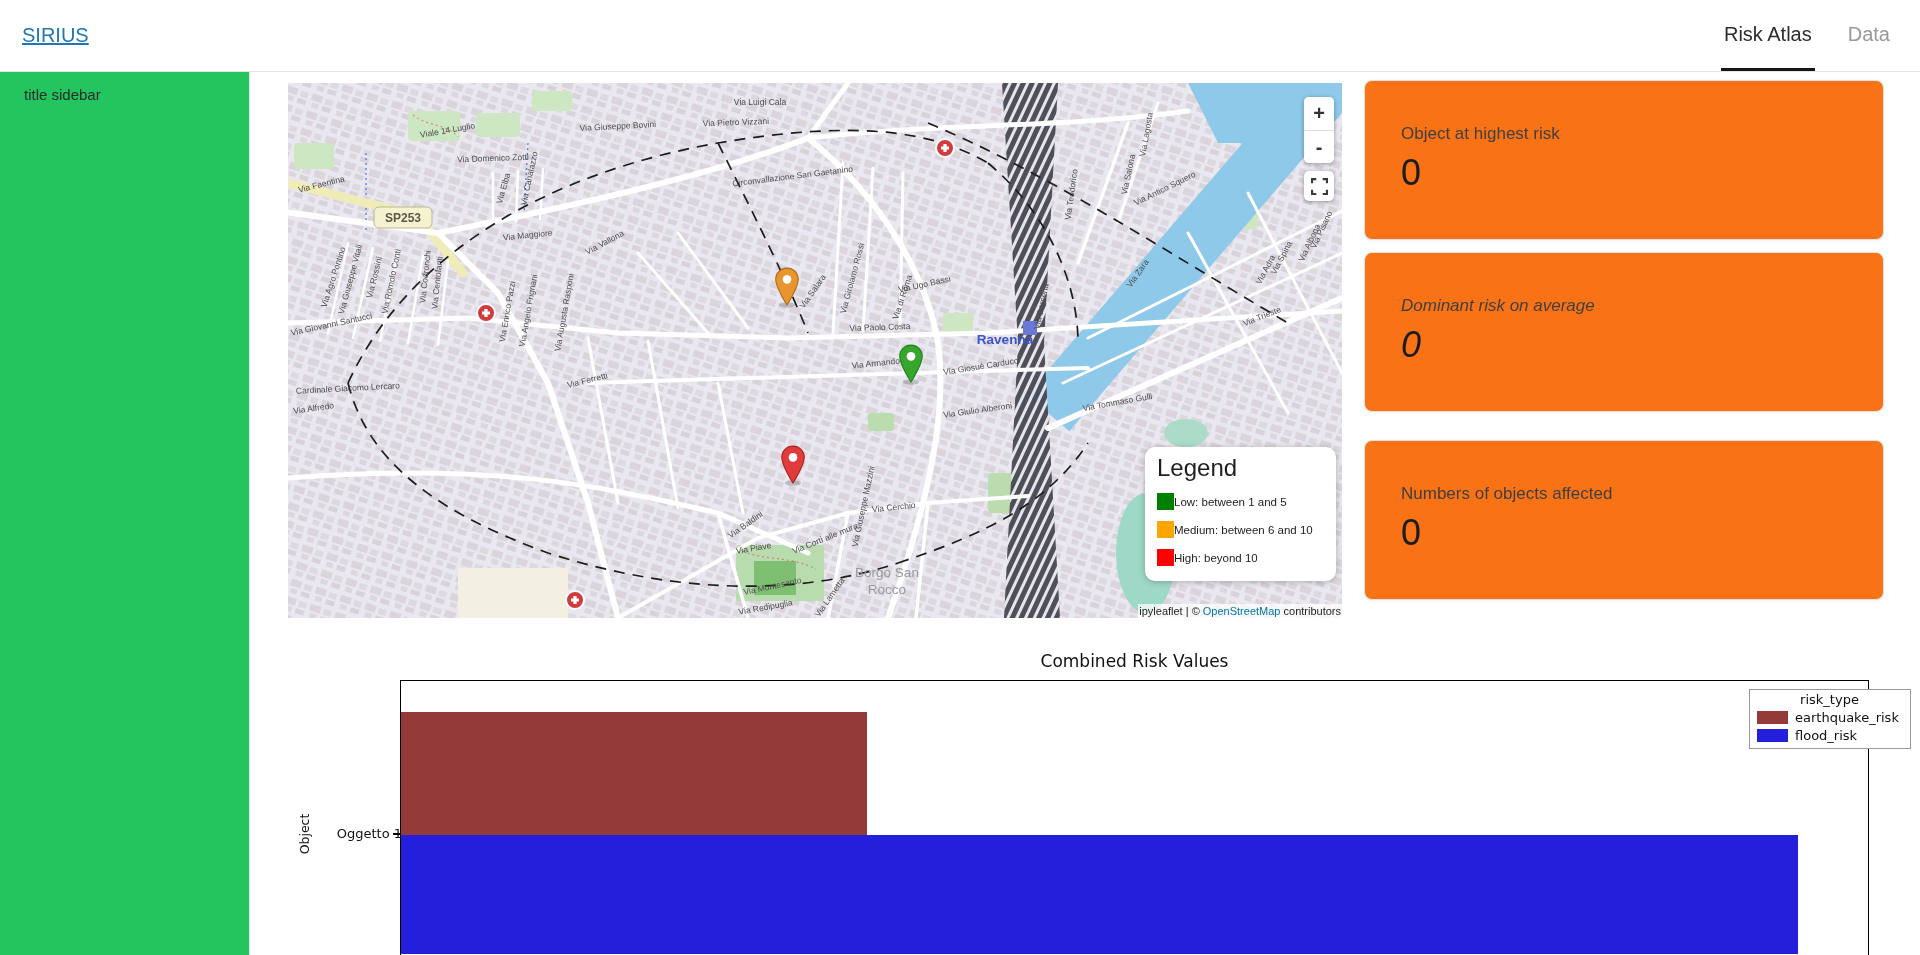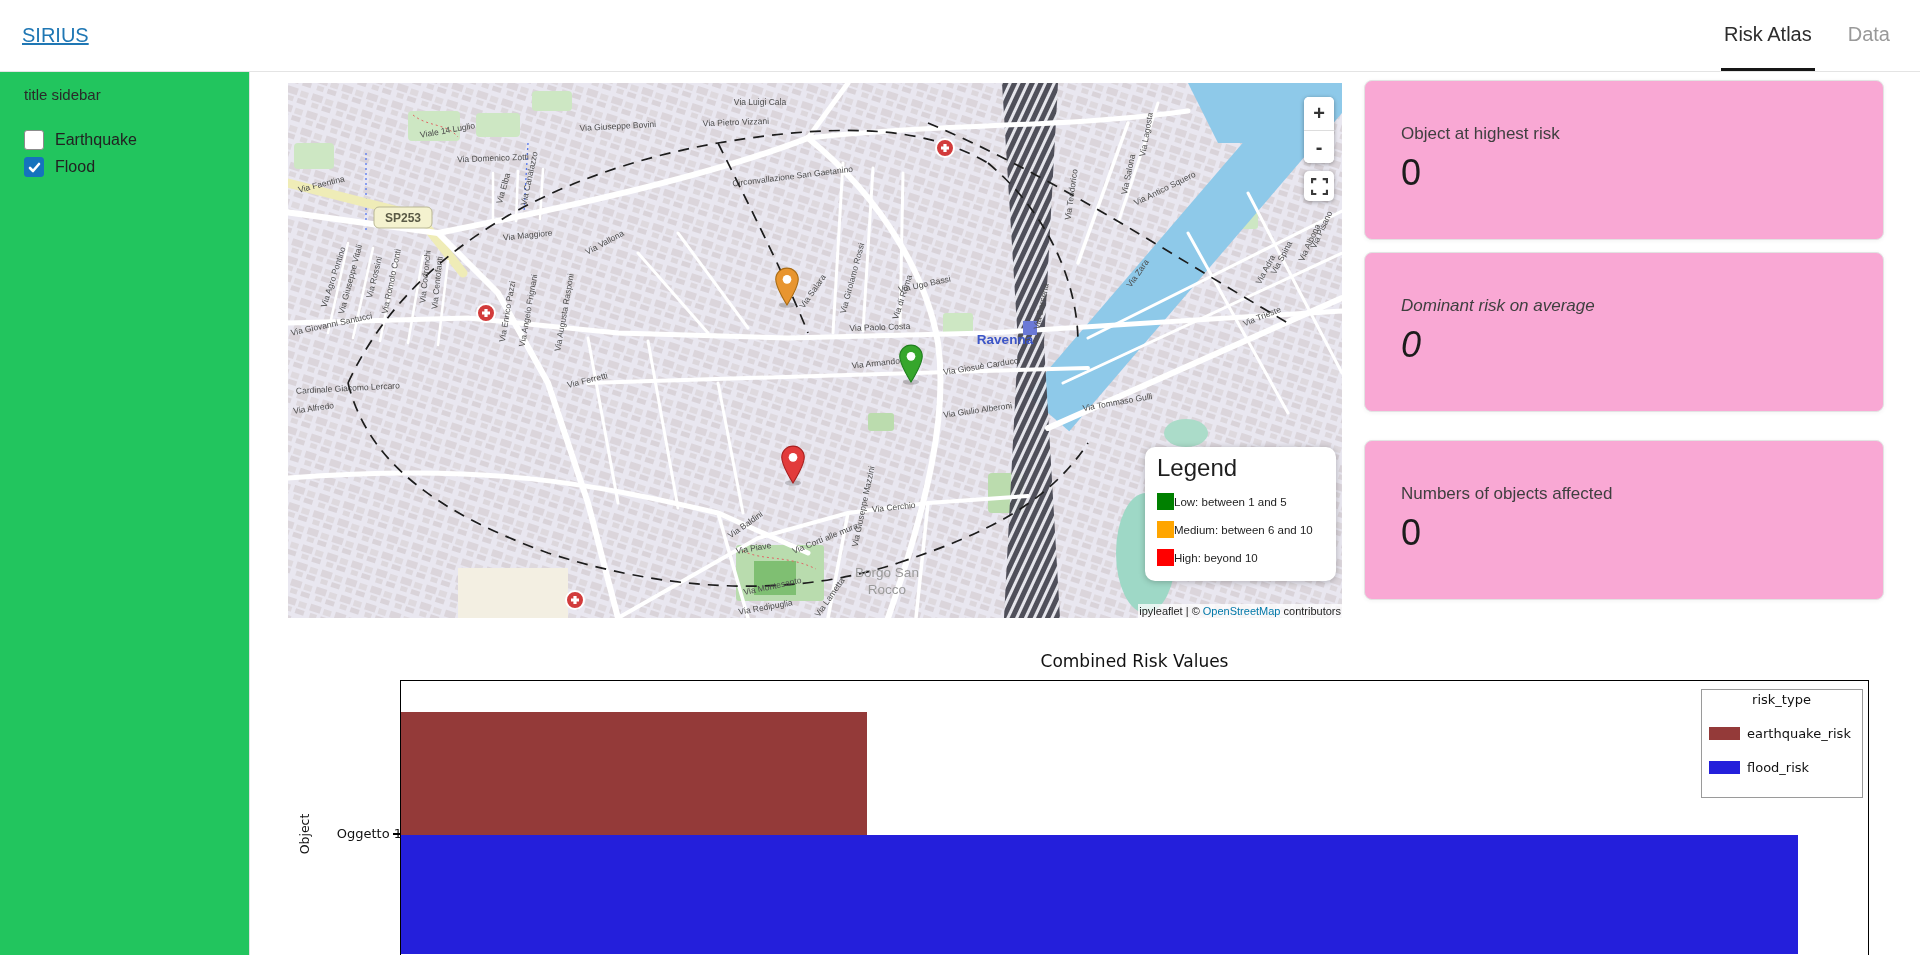--- a/index.html
+++ b/index.html
@@ -43,75 +43,58 @@
     box-shadow:0 1px 6px rgba(0,0,0,.25);padding:7px 0 15px 12px;z-index:9}
   .map-legend .ml-title{font-size:24px;color:#1e1e1e;font-weight:400}
   .ml-row{display:flex;align-items:center;margin-top:11px}
   .ml-swatch{width:17px;height:17px;flex:0 0 auto}
   .ml-label{font-size:11.5px;color:#1e1e1e}
   .attribution{position:absolute;right:0;bottom:0;background:rgba(255,255,255,.75);
     font-size:11px;color:#1f1f1f;padding:1px 1px;z-index:9}
   .attribution a{color:#0078A8;text-decoration:none;cursor:pointer}
 
   
-  .stat-card{position:absolute;left:1364px;width:520px;height:160px;background:#f9a8d4;
+  .stat-card{position:absolute;left:1364px;width:520px;height:160px;background:#f97316;
     border:1px solid #e3e3e3;border-radius:8px;box-shadow:0 1px 4px rgba(0,0,0,.05);
     padding:43px 0 0 36px}
   .stat-title{font-size:17px;color:#3f3f3f}
   .stat-value{font-size:36px;color:#1c1c1c;margin-top:8px}
 
   
   .chart-area{font-family:"DejaVu Sans",sans-serif}
   .chart-title{position:absolute;left:400px;top:651px;width:1469px;text-align:center;
     font-size:17px;color:#111;font-family:"DejaVu Sans",sans-serif}
   .plot{position:absolute;left:400px;top:680px;width:1469px;height:275px;background:#fff;
     border:1px solid #000;border-bottom:none}
   .bar{position:absolute;left:0}
   .ytick-label{position:absolute;left:332px;top:826px;width:70px;text-align:right;
     font-size:13px;color:#111;font-family:"DejaVu Sans",sans-serif}
   .ytick-mark{position:absolute;left:393px;top:833px;width:7px;height:1.5px;background:#000}
   .ylabel{position:absolute;left:265px;top:826px;width:80px;height:16px;text-align:center;
     font-size:12.5px;color:#111;transform:rotate(-90deg);font-family:"DejaVu Sans",sans-serif}
-  .chart-legend{position:absolute;left:1701px;top:689px;width:162px;background:#fff;
-    border:1px solid #9a9a9a;padding:2px 8px 22px 7px;font-size:13px;color:#111;z-index:5;
+  .chart-legend{position:absolute;left:1749px;top:689px;width:162px;background:#fff;
+    border:1px solid #9a9a9a;padding:2px 8px 5px 7px;font-size:13px;color:#111;z-index:5;
     font-family:"DejaVu Sans",sans-serif}
   .cl-title{text-align:center;margin-bottom:1px}
-  .cl-row{display:flex;align-items:center;gap:7px;margin-top:19px}
+  .cl-row{display:flex;align-items:center;gap:7px;margin-top:3px}
   .cl-swatch{width:31px;height:13px;flex:0 0 auto}
 </style>
 </head>
 <body>
 
 <div class="header">
   <a class="brand">SIRIUS</a>
   <div class="tabs">
     <div class="tab active">Risk Atlas</div>
     <div class="tab">Data</div>
   </div>
 </div>
 
 <div class="sidebar">
   <div class="sidebar-title">title sidebar</div>
-  <div class="checklist">
-  <label class="check-row">
-    <span class="checkbox">
-      
-    </span>
-    <span class="check-label">Earthquake</span>
-  </label>
-
-  <label class="check-row">
-    <span class="checkbox checked">
-      <svg width="13" height="13" viewBox="0 0 13 13">
-        <path d="M2 7 L5 10 L11 3" stroke="#fff" stroke-width="2.6" fill="none" stroke-linecap="round" stroke-linejoin="round"></path>
-      </svg>
-    </span>
-    <span class="check-label">Flood</span>
-  </label>
-</div>
 </div>
 
 <div class="map">
   <svg class="scene" width="1054" height="535" viewBox="0 0 1054 535">
     <defs>
       <pattern id="bld" width="26" height="18" patternUnits="userSpaceOnUse" patternTransform="rotate(18)">
         <rect x="1" y="2" width="11" height="7" fill="#cfc6ca"></rect>
         <rect x="15" y="3" width="8" height="6" fill="#d5cdd0"></rect>
         <rect x="3" y="11" width="7" height="5" fill="#d2c9cc"></rect>
         <rect x="14" y="11" width="9" height="5" fill="#ccc3c7"></rect>

